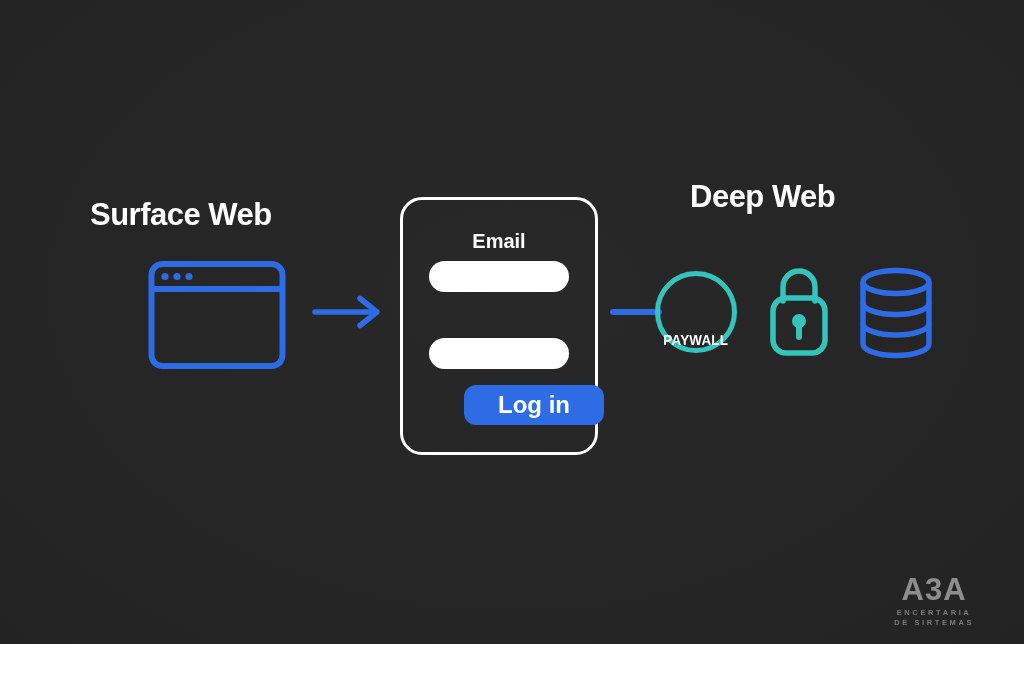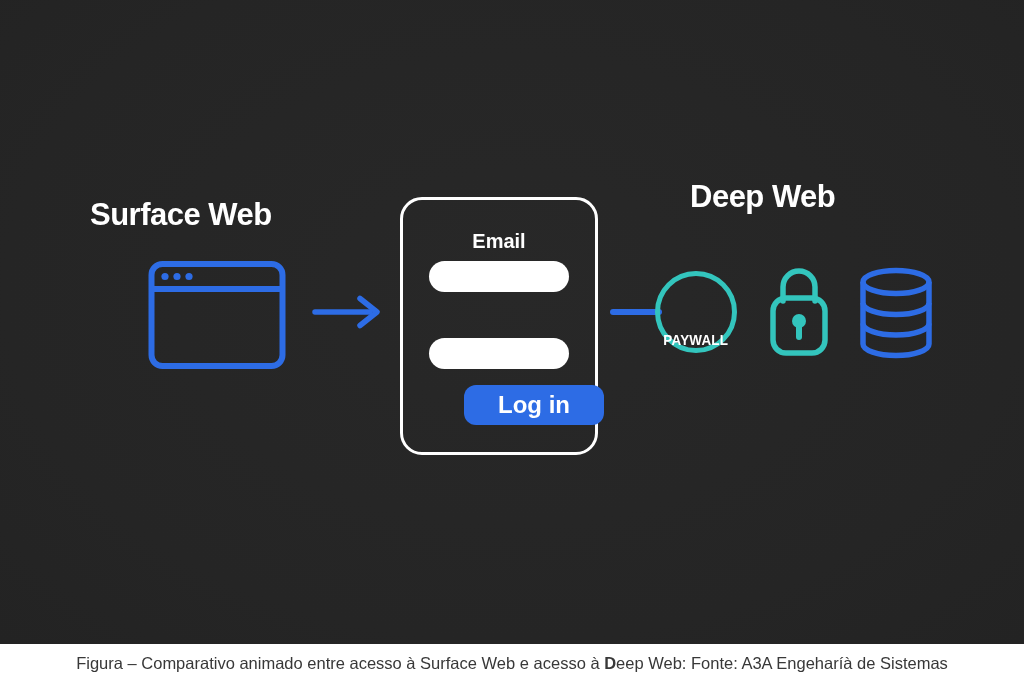--- a/index.html
+++ b/index.html
@@ -96,20 +96,22 @@
       <rect x="26" y="57" width="6" height="16" rx="3" class="fill-teal"></rect>
     </svg>
 
     <svg class="icon-abs" style="left:857px;top:267px;" width="78" height="92" viewBox="0 0 78 92">
       <ellipse cx="39" cy="15" rx="33" ry="11.5" fill="none" class="stroke-blue" stroke-width="5.5"></ellipse>
       <path d="M6 15 V77 A33 11.5 0 0 0 72 77 V15" fill="none" class="stroke-blue" stroke-width="5.5"></path>
       <path d="M6 36 A33 11.5 0 0 0 72 36" fill="none" class="stroke-blue" stroke-width="5.5"></path>
       <path d="M6 56.5 A33 11.5 0 0 0 72 56.5" fill="none" class="stroke-blue" stroke-width="5.5"></path>
     </svg>
 
+    <div class="logo">
+      <div class="mark">A3A</div>
+      <div class="sub">ENCERTARIA</div>
+      <div class="sub" style="margin-top:0;">DE SIRTEMAS</div>
+    </div>
 
   </div>
 
-  <div class="caption-strip">
-    <p><span>Figura – Comparativo animado entre acesso à Surface Web e acesso à </span><b>D</b><span>eep Web: Fonte: A3A Engeharíà de Sistemas</span></p>
-  </div>
 
 </div>
 
 </body></html>

